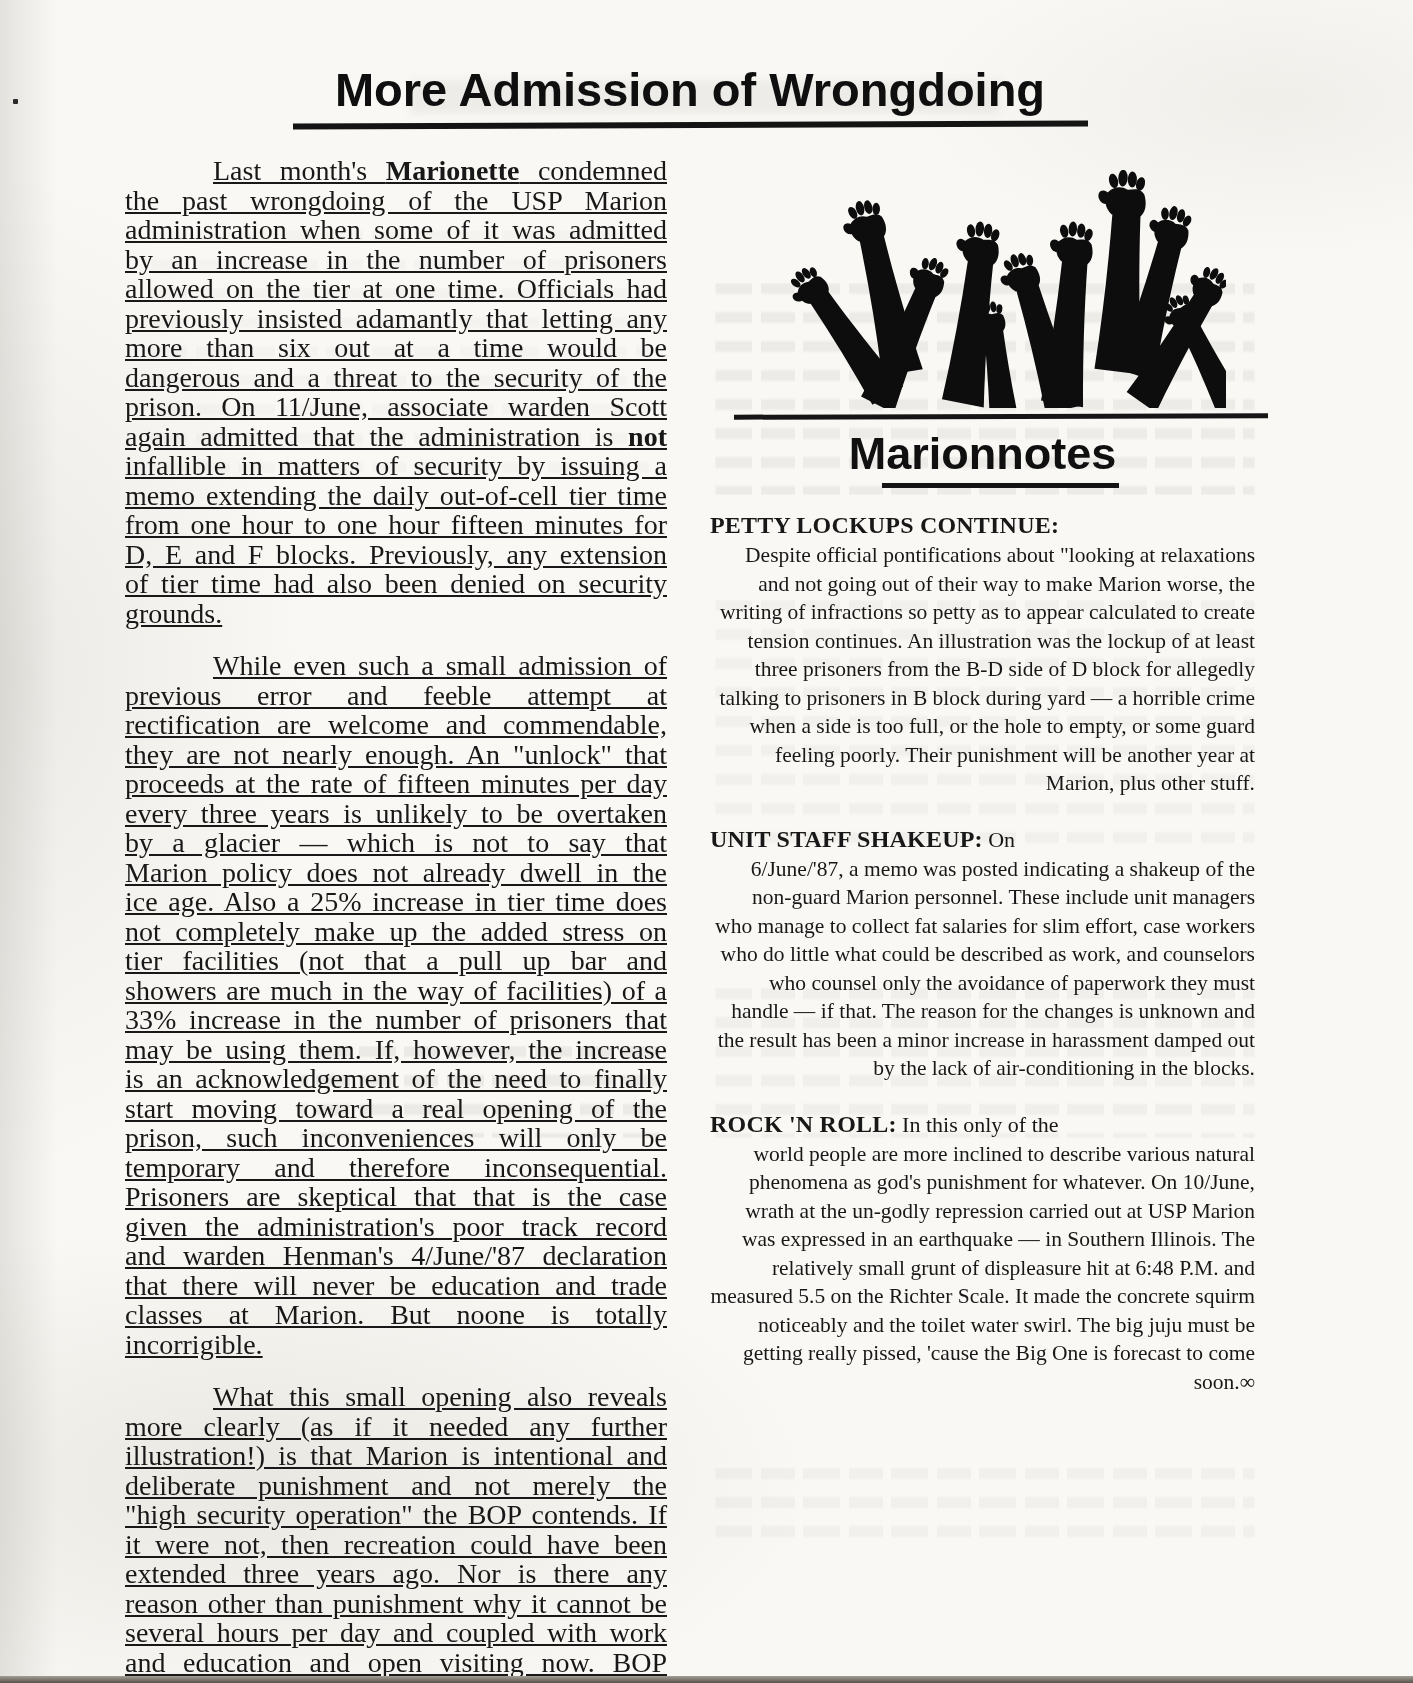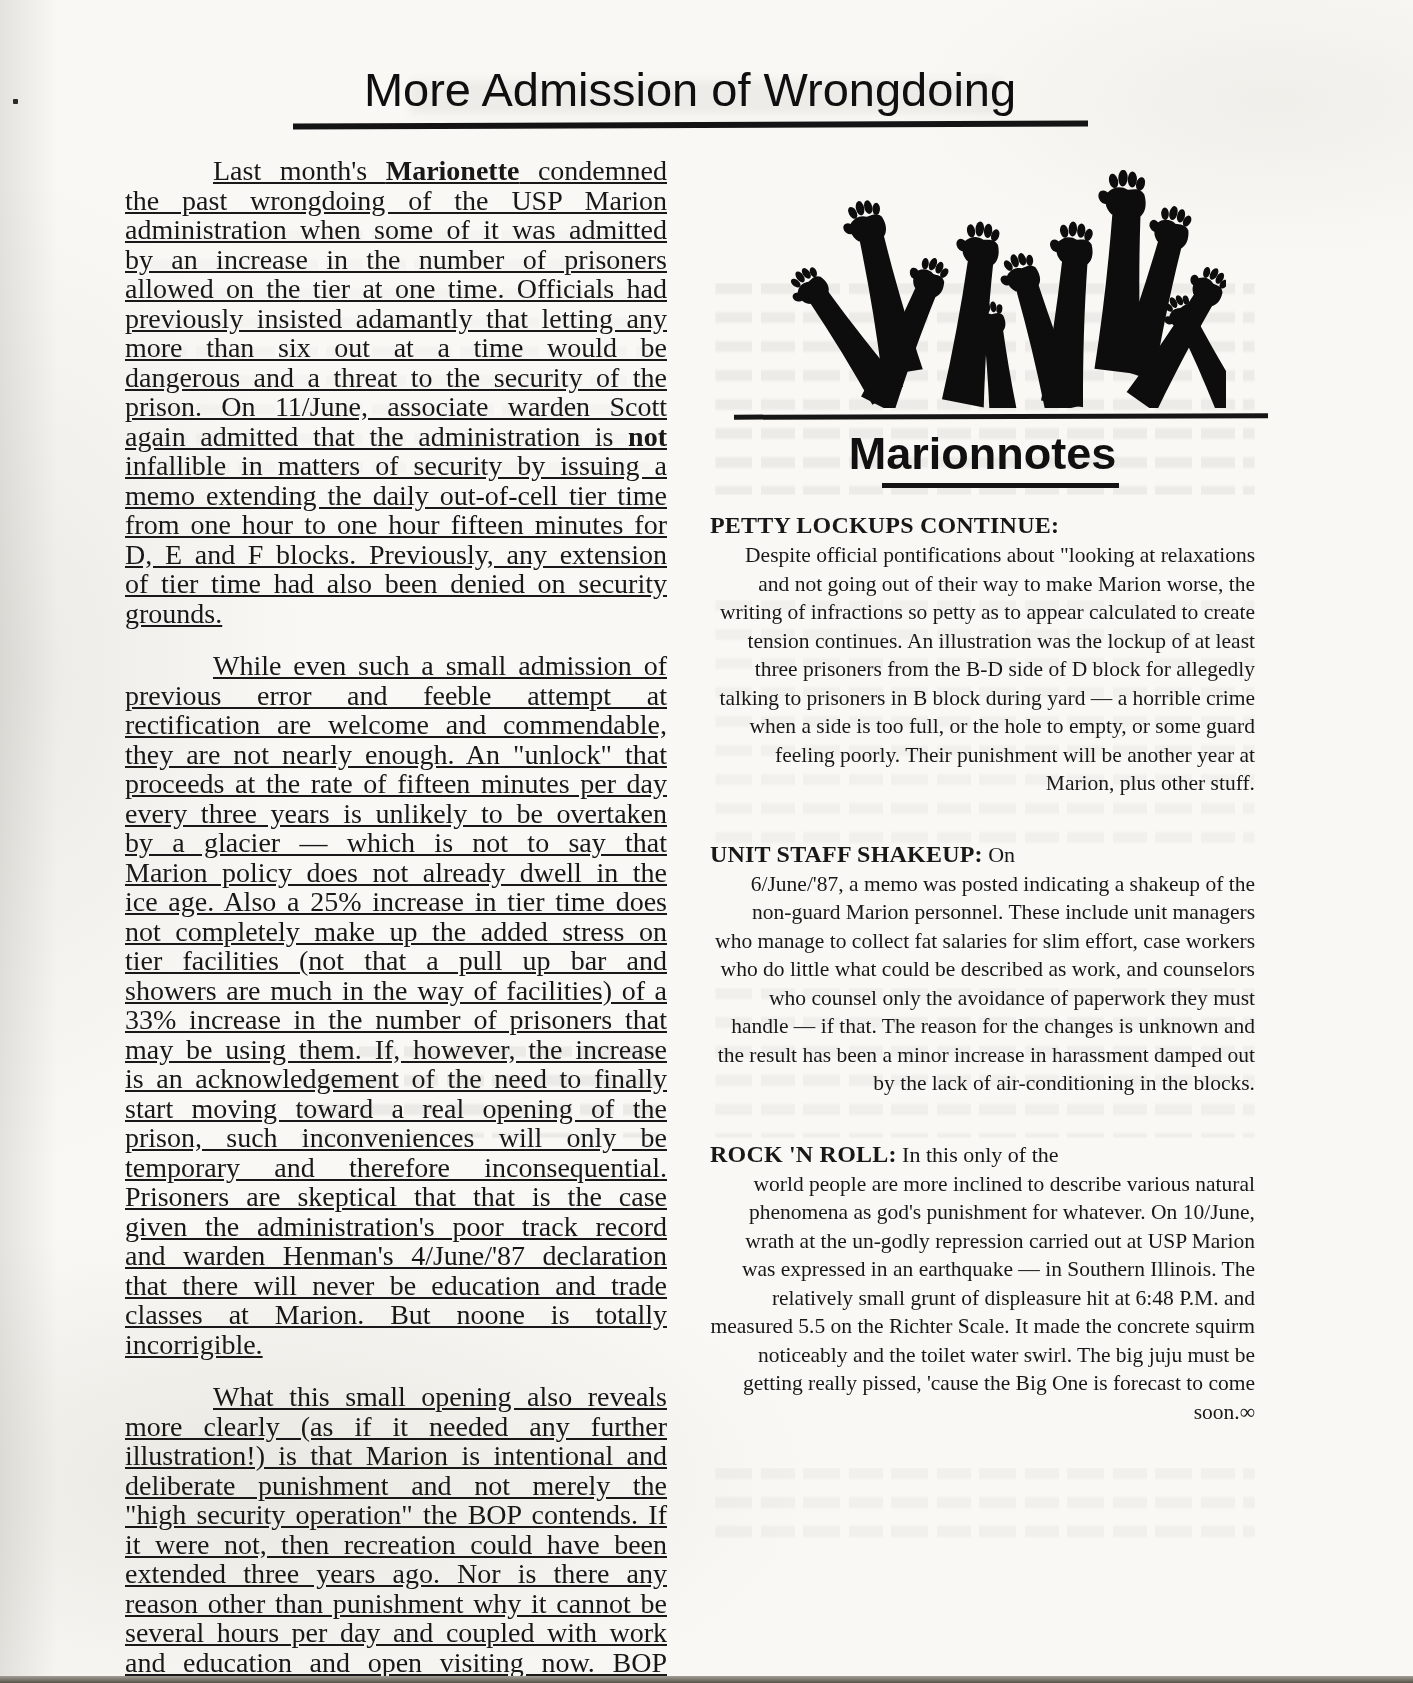--- a/index.html
+++ b/index.html
@@ -6,38 +6,38 @@
   .page{
     position:relative; width:1413px; height:1683px; margin:0 auto; overflow:hidden;
     background:
       radial-gradient(ellipse 900px 420px at 18% 88%, rgba(150,145,133,0.16), transparent 62%),
       radial-gradient(ellipse 600px 260px at 90% 6%, rgba(160,155,145,0.10), transparent 60%),
       radial-gradient(ellipse 500px 900px at 2% 40%, rgba(120,118,110,0.10), transparent 55%),
       #f9f8f4;
     font-family:"Liberation Serif","DejaVu Serif",serif; color:#181818;
   }
   .masthead{position:absolute; top:66px; left:140px; width:1100px; text-align:center;}
-  h1{margin:0; font-family:"Liberation Sans","DejaVu Sans",sans-serif; font-weight:400;
+  h1{margin:0; font-family:"Liberation Sans","DejaVu Sans",sans-serif; font-weight:700;
      font-size:47px; line-height:48px; color:#0f0f0f; letter-spacing:0;}
   .title-rule{height:6px; background:#141414; margin:8px auto 0; width:795px; transform:rotate(-0.2deg);}
 
   .col{position:absolute; top:148px;}
   .col-left{left:125px; width:542px;}
   .col-left p{margin:8px 0 23px; font-size:28px; line-height:29.5px; text-align:justify;
               text-indent:88px; word-spacing:2.5px;text-decoration:underline;}
   .col-right{left:710px; width:545px;}
   .cont{margin:0; font-size:21.5px; line-height:29px; text-align:justify; word-spacing:1.5px;}
 
   .fists{margin:22px 0 0 64px; width:452px; height:238px;}
   .col-rule{height:5px; background:#161616; margin:6px 0 0 24px; width:534px; transform:rotate(-0.15deg);}
   h2{margin:12px 0 0; text-align:center; font-family:"Liberation Sans","DejaVu Sans",sans-serif;
      font-weight:700; font-size:45px; line-height:46px; color:#101010;}
   .h2-rule{width:237px; height:5px; background:#141414; margin:6px auto 0; transform:translateX(18px);}
 
-  section{margin-top:41px;}
+  section{margin-top:26px;}
   section.first{margin-top:22px;}
   .note-head{text-align:left; font-size:22px; line-height:30px;}
   .note-head b{font-size:24px; letter-spacing:0.2px;}
   .note-body{margin:0; font-size:21.5px; line-height:28.5px; text-align:right;}
 
   
   .ghost{
     position:absolute; pointer-events:none;
     background:repeating-linear-gradient(180deg, rgba(115,112,105,0.20) 0 11px, transparent 11px 29px);
     -webkit-mask-image:repeating-linear-gradient(90deg,#000 0 37px,transparent 37px 46px,#000 46px 80px,transparent 80px 88px);

